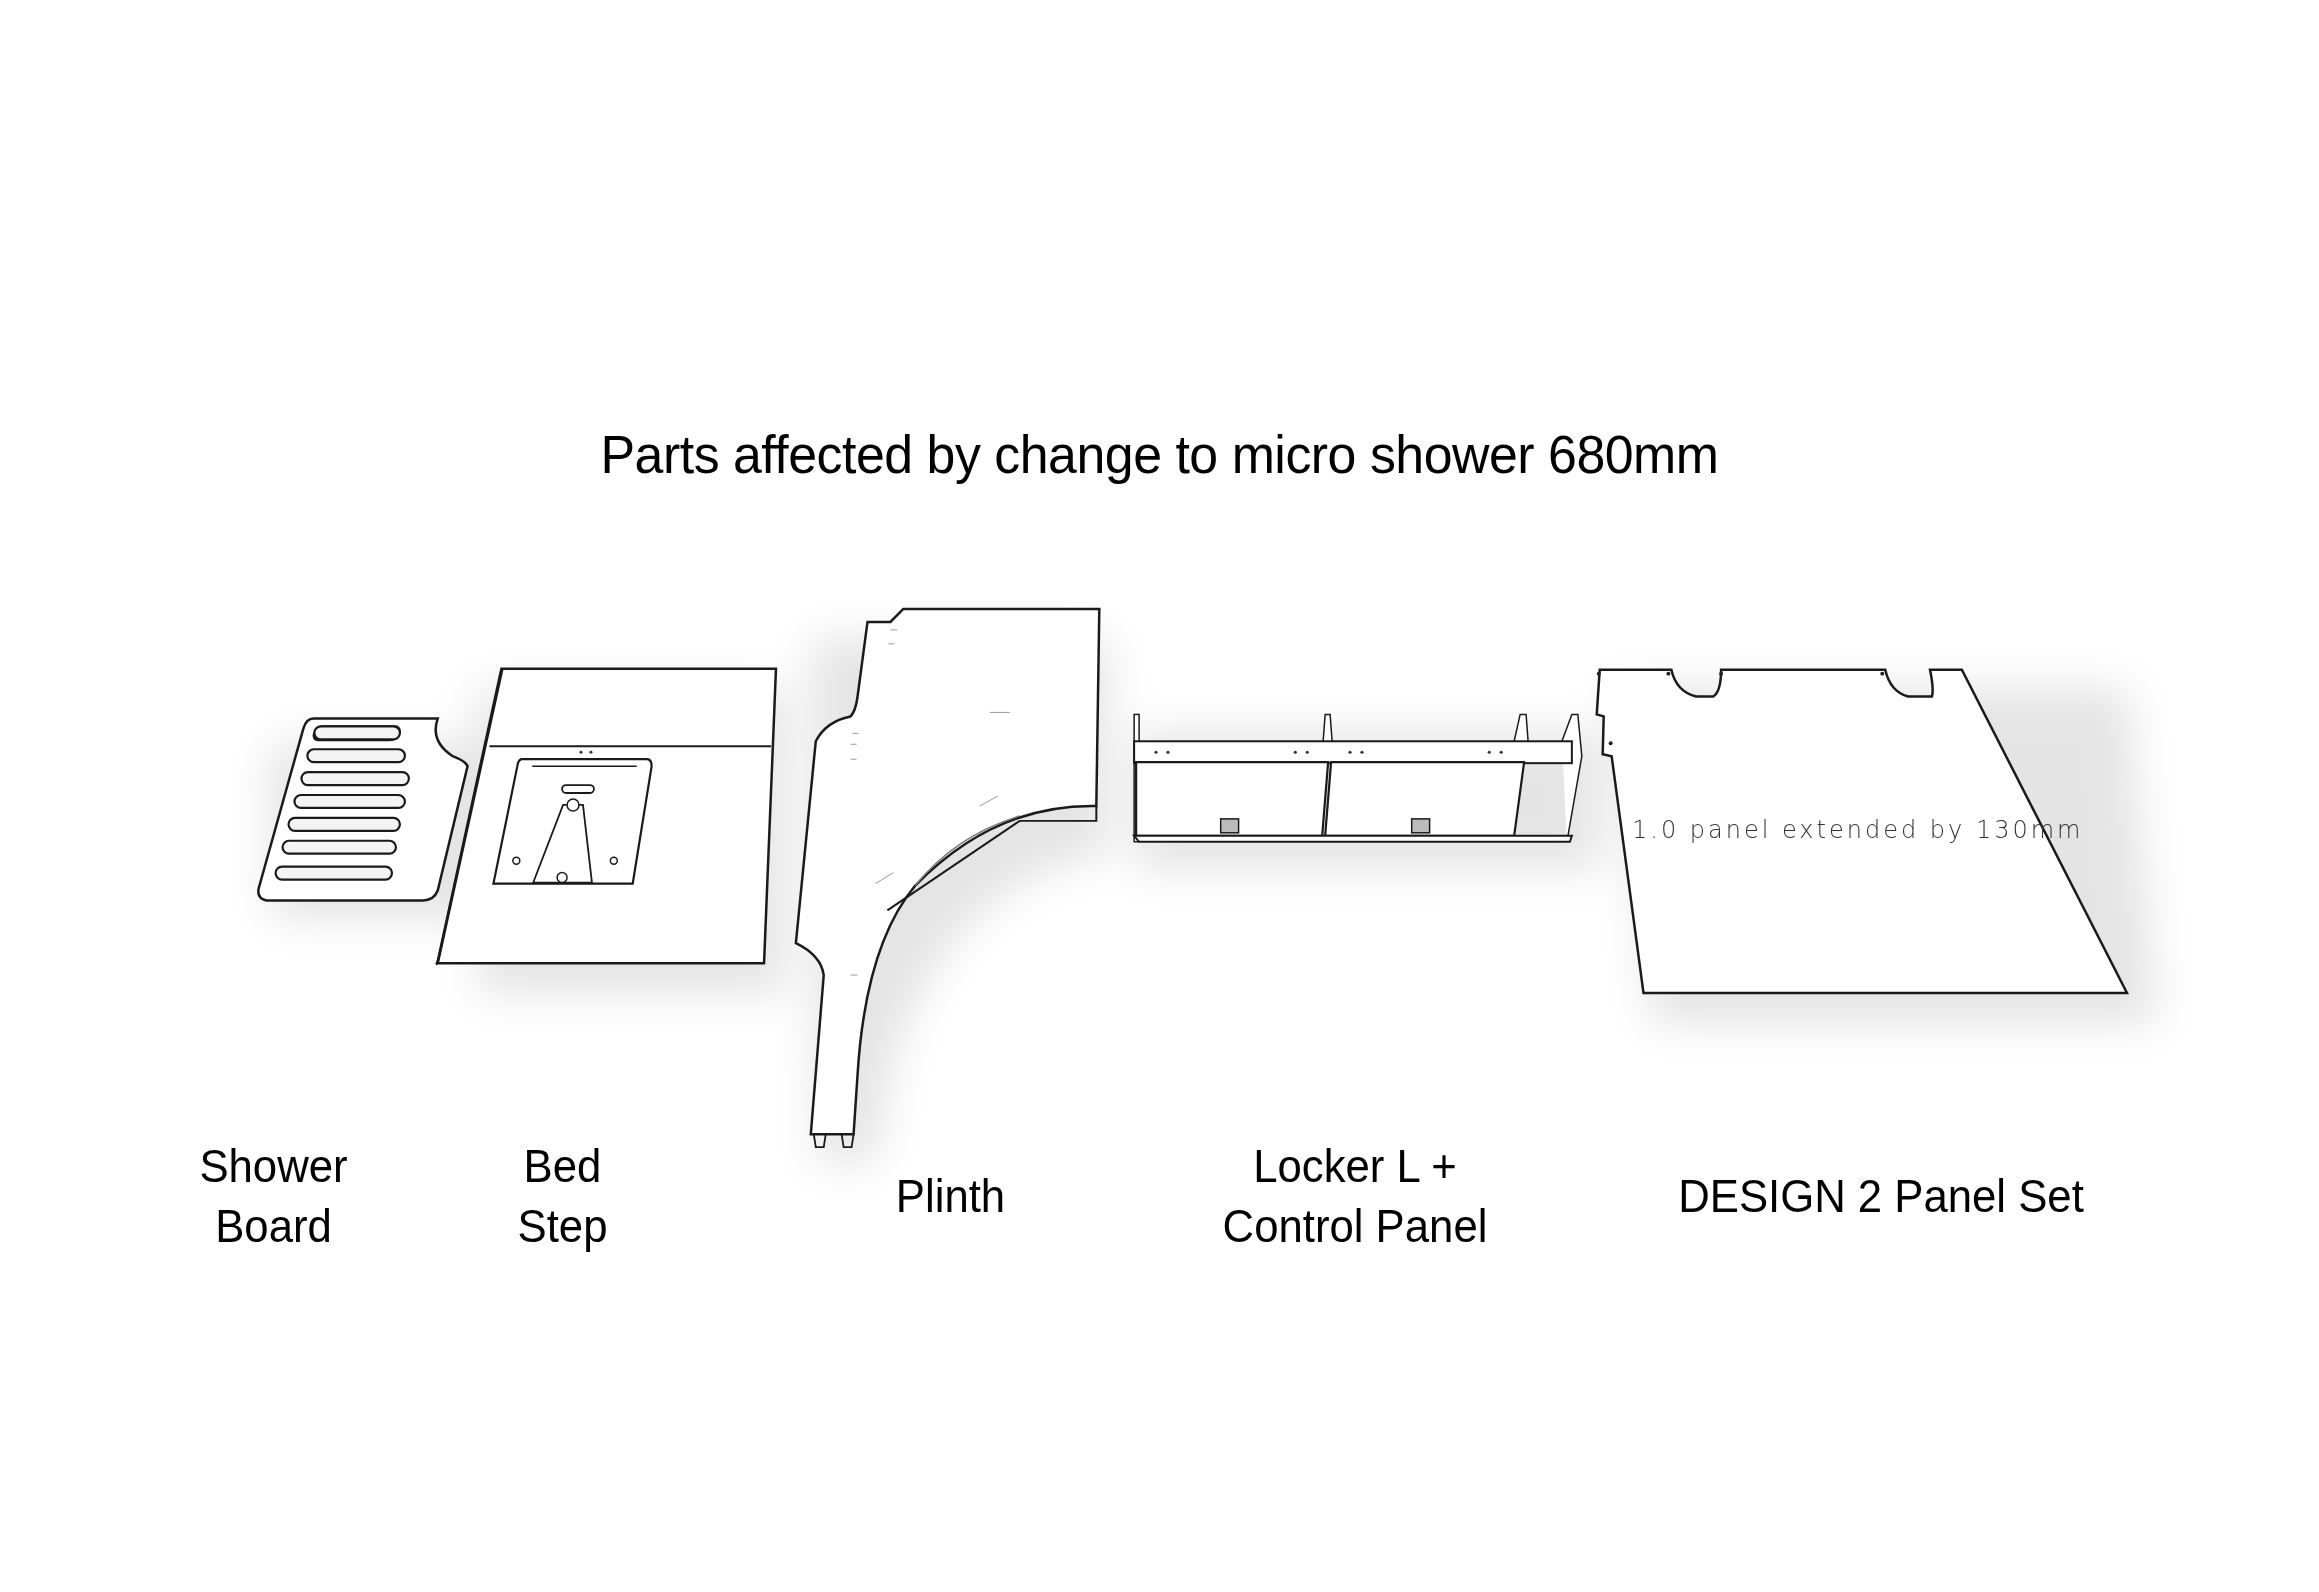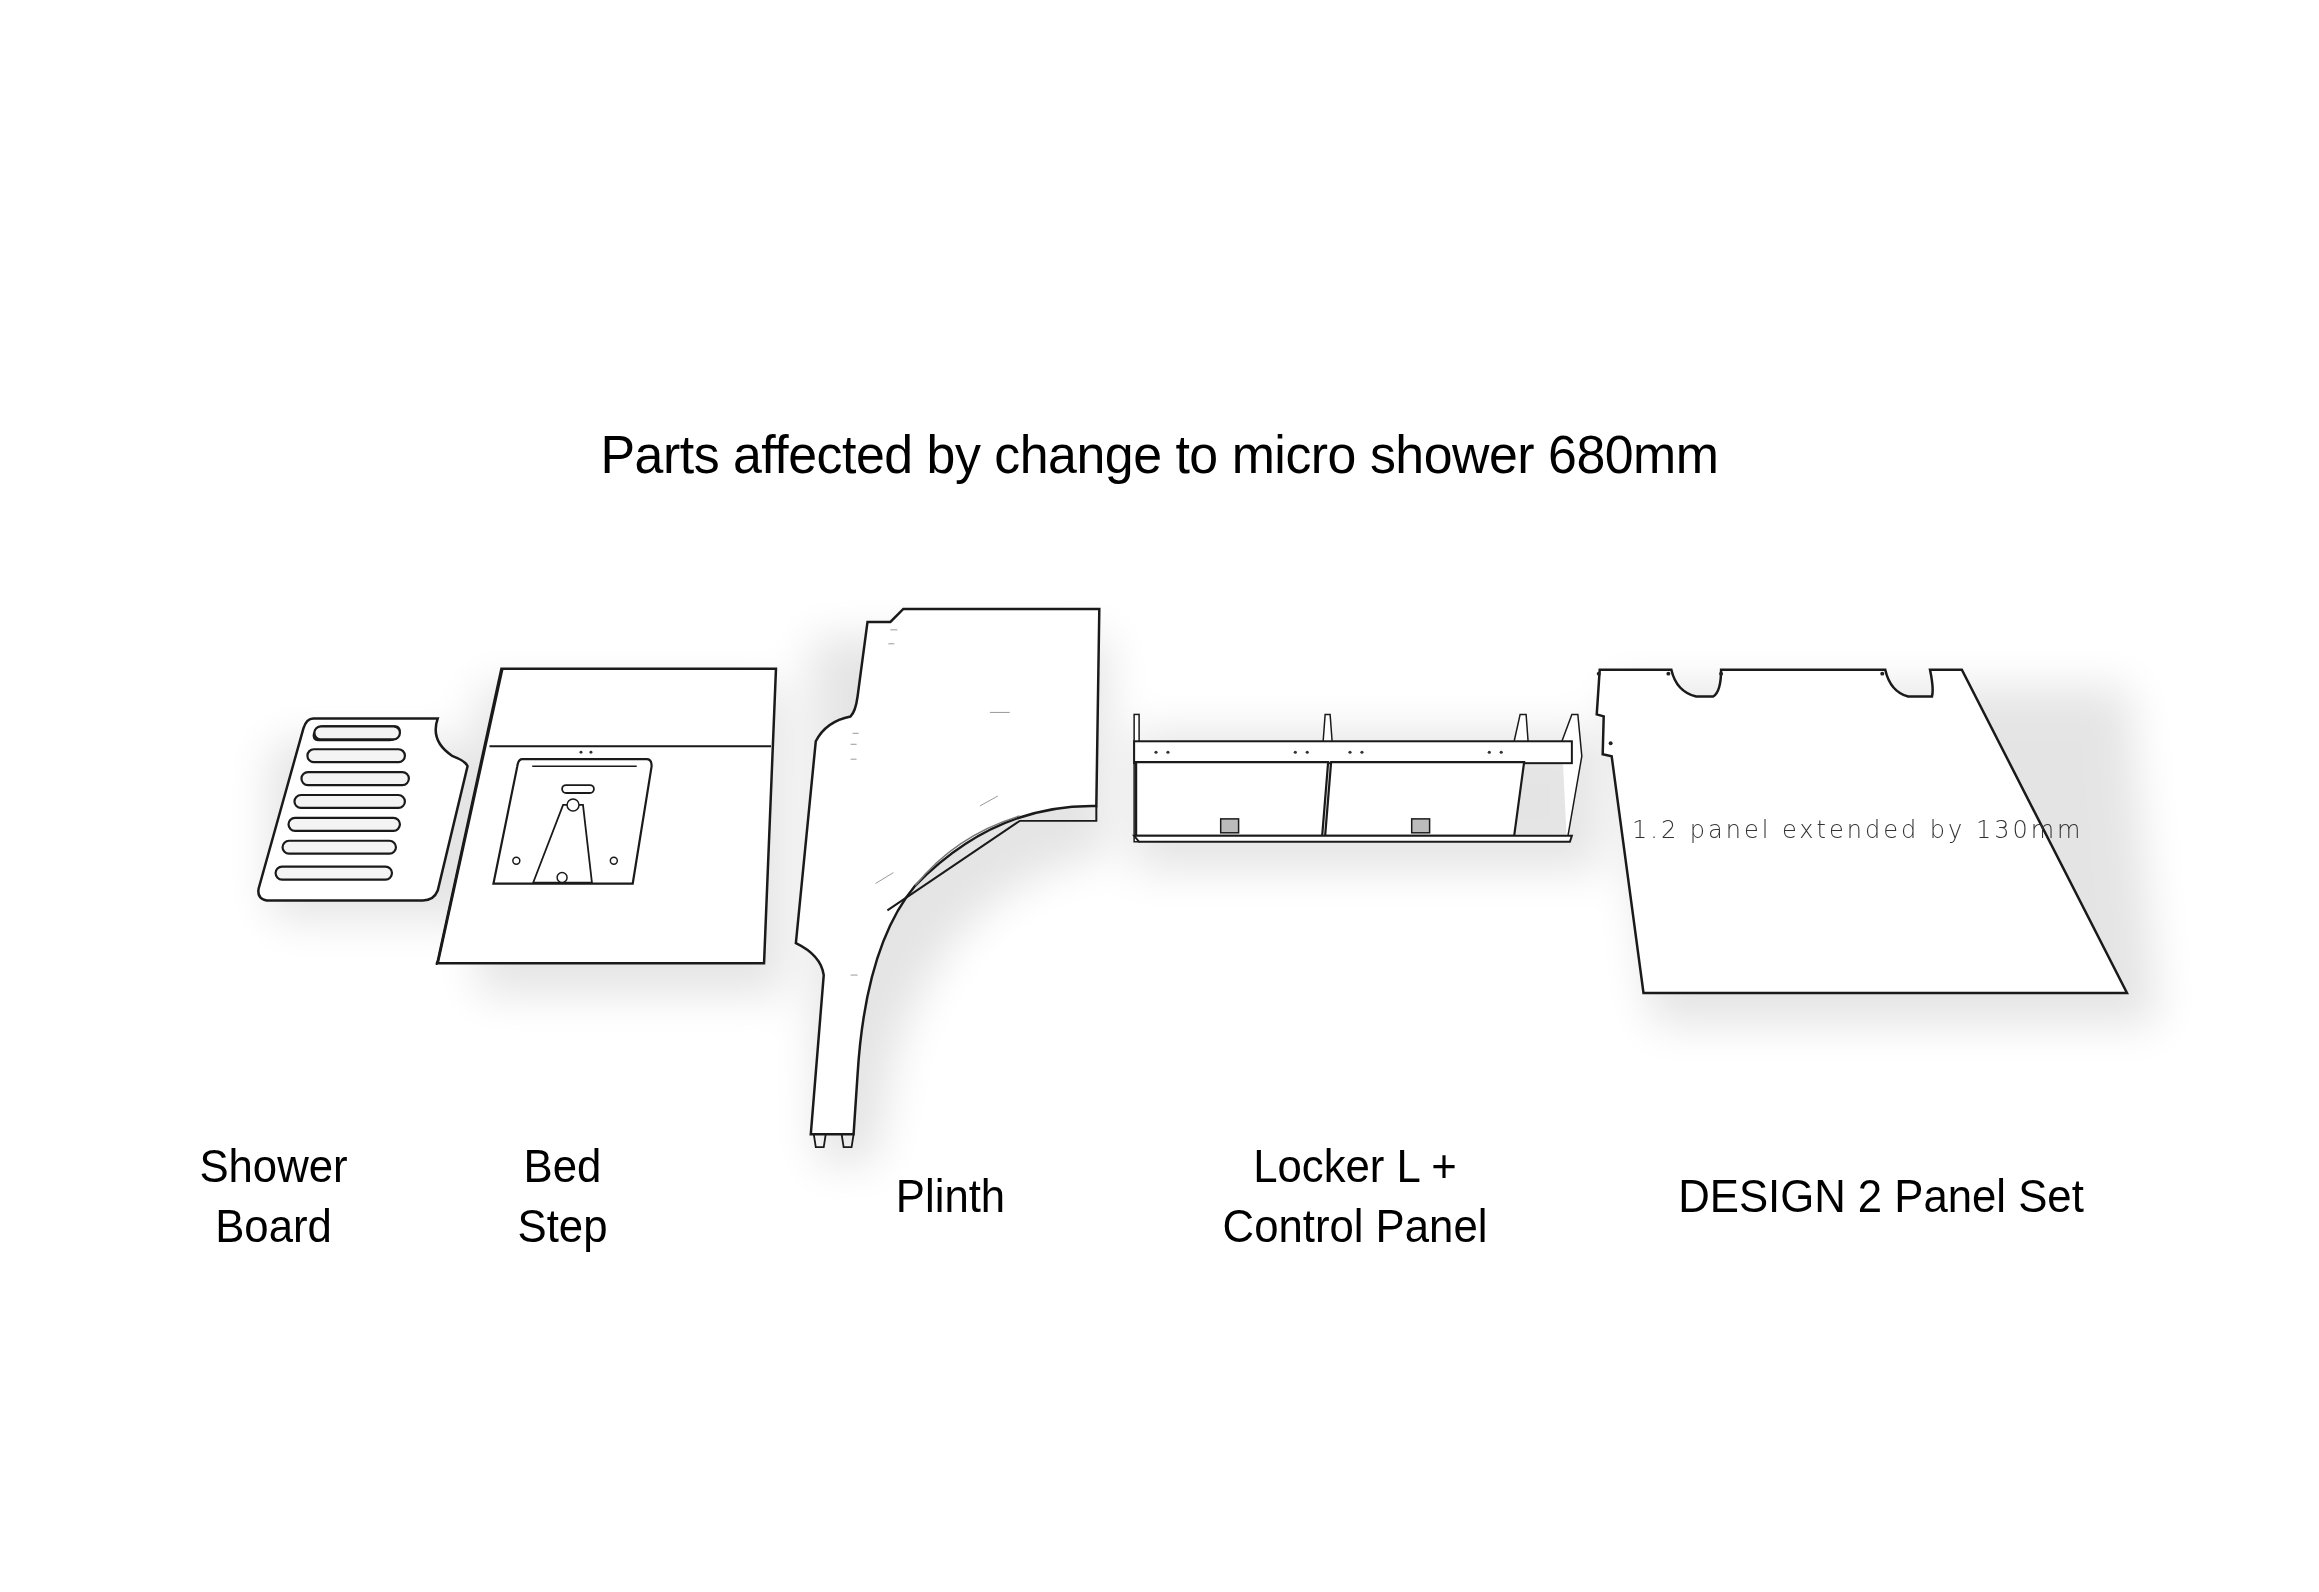--- a/index.html
+++ b/index.html
@@ -110,21 +110,21 @@
     <g fill="#222" stroke="none">
       <circle cx="1607" cy="677" r="2"></circle>
         <circle cx="1677" cy="677" r="2"></circle>
       <circle cx="1730" cy="677" r="2"></circle>
         <circle cx="1892" cy="677" r="2"></circle>
       <circle cx="1619" cy="747" r="2"></circle>
     </g>
   </g>
 </svg>
 
-<div class="panel-note" style="position:absolute; left:1632px; top:816px; font-size:24px; letter-spacing:3px; color:#333; font-weight:300;">1.2 panel extended by 130mm</div>
+<div class="panel-note" style="position:absolute; left:1632px; top:816px; font-size:24px; letter-spacing:3px; color:#333; font-weight:300;">1.0 panel extended by 130mm</div>
 
 <div class="label" style="left:174px; top:1136px; width:199px;">
   <div>Shower</div>
   <div>Board</div>
 </div>
 <div class="label" style="left:463px; top:1136px; width:199px;">
   <div>Bed</div>
   <div>Step</div>
 </div>
 <div class="label" style="left:851px; top:1166px; width:199px;">

